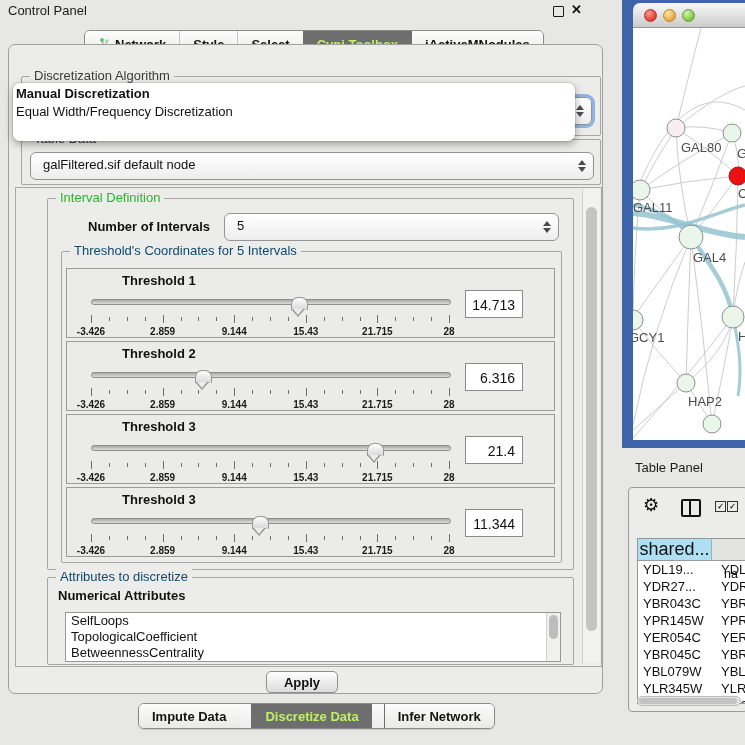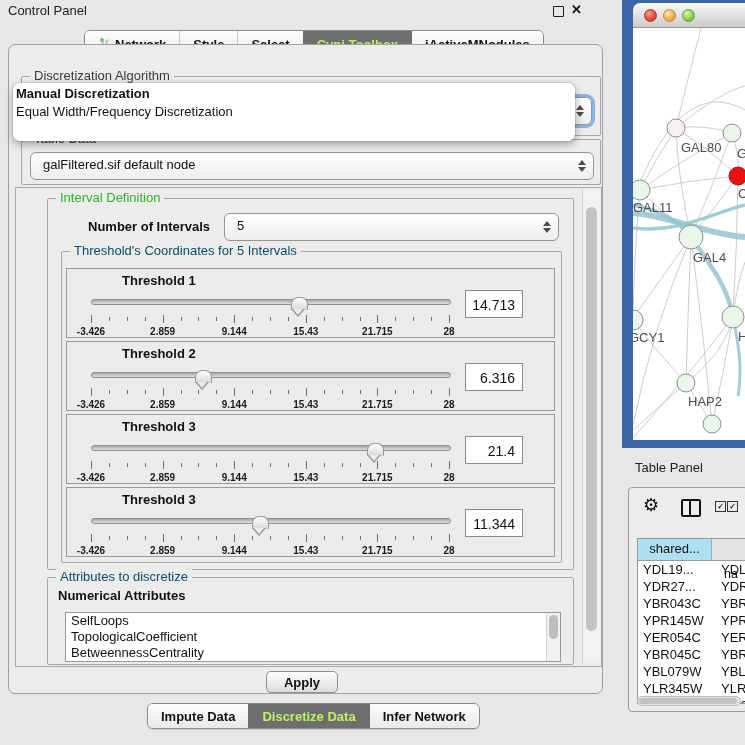--- a/index.html
+++ b/index.html
@@ -7,21 +7,21 @@
   #root{position:relative;width:745px;height:745px;background:#e7e7e5;overflow:hidden;
         font-family:"Liberation Sans",sans-serif;color:#111;}
   
   .cp-titlebar{position:absolute;left:0;top:0;width:620px;height:22px;}
   .cp-title{position:absolute;left:8px;top:3px;font-size:13px;color:#1c1c1c;}
   .float-btn{position:absolute;left:553px;top:6px;width:9px;height:9px;border:1.5px solid #1c1c1c;border-radius:1px;}
   .close-btn{position:absolute;left:571px;top:2px;font-size:13px;font-weight:bold;color:#111;}
   .tabbar{position:absolute;display:inline-flex;border:1px solid #8a8a8a;border-radius:6px;overflow:hidden;
           background:linear-gradient(#fbfbfb,#ececec);box-shadow:0 1px 1px rgba(0,0,0,.12);}
   #cp-tabs{left:84px;top:30px;height:26px;}
-  #bottom-tabs{left:147px;top:703px;height:24px;}
+  #bottom-tabs{left:138px;top:703px;height:24px;gap:12px;}
   .tab{display:flex;align-items:center;gap:5px;padding:0 13px;font-size:13px;font-weight:bold;color:#131313;
        background:linear-gradient(#fcfcfc,#e9e9e7);border-left:1px solid #c6c6c6;white-space:nowrap;}
   .tab:first-child{border-left:none;}
   .tab.selected{background:#6e6e6e;color:#bef264;border-left-color:#6e6e6e;}
   .tab.selected + .tab{border-left-color:#6e6e6e;}
   .cp-main{position:absolute;left:8px;top:44px;width:593px;height:648px;background:#ececea;
            border:1px solid #a0a0a0;border-radius:7px;}
   .fs{position:absolute;border:1px solid #a6a6a6;border-radius:2px;}
   .legend{position:absolute;top:-9px;left:8px;background:#ececea;padding:0 4px;font-size:13px;color:#3a3a3a;white-space:nowrap;}
   .legend.green{color:#2db32d;}
@@ -94,21 +94,21 @@
   .tp-title{position:absolute;left:635px;top:460px;font-size:13px;color:#1c1c1c;}
   .tp{position:absolute;left:628px;top:487px;width:120px;height:225px;background:#ececea;
       border:1px solid #9a9a9a;border-radius:4px;box-sizing:border-box;}
   .gear-icon{position:absolute;left:14px;top:6px;font-size:18px;color:#111;}
   .columns-icon{position:absolute;left:52px;top:11px;width:16px;height:14px;border:2px solid #111;border-radius:2px;}
   .columns-icon::after{content:"";position:absolute;left:6px;top:0;width:2px;height:14px;background:#111;}
   .checks-icon{position:absolute;left:86px;top:13px;display:flex;gap:1px;}
   .checks-icon b{width:9px;height:9px;border:1.5px solid #333;font-size:8px;line-height:9px;text-align:center;font-weight:bold;color:#222;}
   .tp-table{position:absolute;left:8px;top:50px;width:110px;height:166px;background:#fff;border:1px solid #979797;overflow:hidden;box-sizing:border-box;}
   .tp-header{display:flex;height:21px;border-bottom:1px solid #9a9a9a;background:#e3e3e1;}
-  .tp-header .h1{width:74px;background:#aedff2;border-right:1px solid #8fb6c4;font-size:13px;line-height:20px;text-align:center;box-sizing:border-box;}
+  .tp-header .h1{width:74px;background:#aedff2;border-right:1px solid #8fb6c4;font-size:18px;line-height:20px;text-align:center;box-sizing:border-box;}
   .tp-header .h2{flex:1;font-size:12.5px;line-height:20px;padding-left:12px;margin-top:25px;}
   .tp-row{display:flex;height:17px;line-height:17px;font-size:13px;white-space:nowrap;}
   .tp-row .c1{width:74px;padding-left:5px;box-sizing:border-box;overflow:hidden;}
   .tp-row .c2{flex:1;padding-left:9px;overflow:hidden;}
   .hscroll{position:absolute;left:8px;top:208px;width:104px;height:10px;background:#e4e4e2;border:1px solid #bcbcbc;border-radius:5px;box-sizing:border-box;}
   .hthumb{position:absolute;left:1px;top:1px;width:98px;height:6px;background:#c2c2c2;border-radius:4px;}
 </style>
 </head>
 <body>
 

